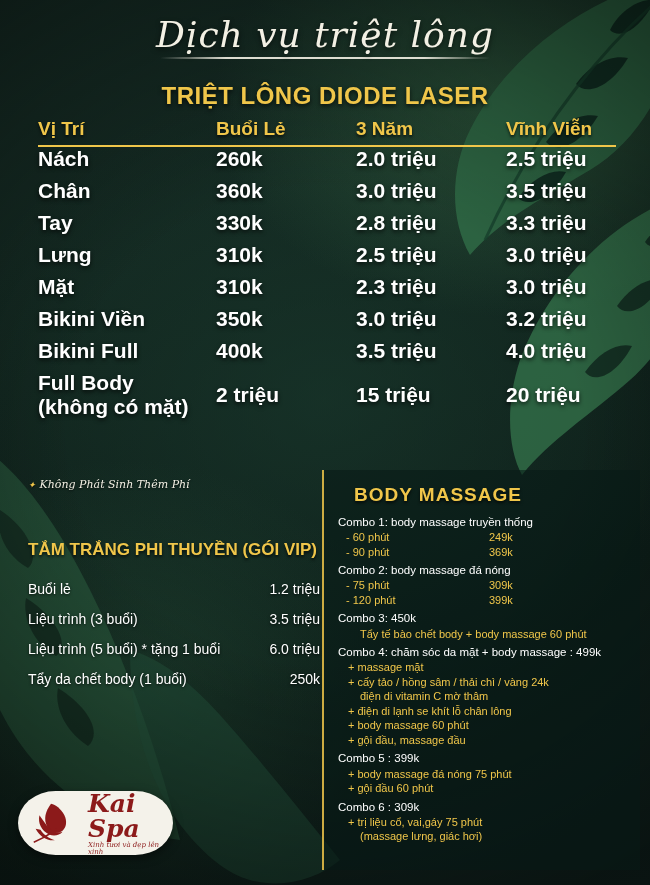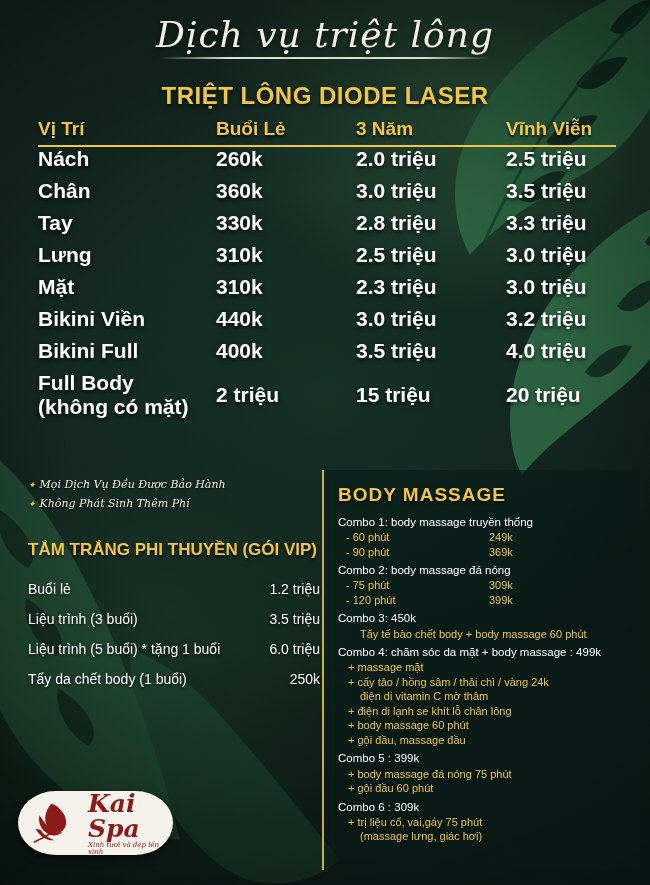--- a/index.html
+++ b/index.html
@@ -170,21 +170,21 @@
     background: rgba(8,26,21,0.55);
     border-left: 2px solid rgba(240,198,74,0.85);
     box-sizing: border-box;
     padding: 12px 10px 8px 14px;
     z-index: 5;
     color: #f6f2e6;
     font-size: 11px;
     line-height: 1.32;
   }
   .massage h2 {
-    margin: 0 0 8px 0;
+    margin: 0 0 8px 16px;
     font-size: 19px;
     font-weight: bold;
     color: #f0c64a;
     letter-spacing: 1px;
     text-shadow: 0 2px 3px rgba(0,0,0,0.7);
   }
   .combo { margin-bottom: 2px; }
   .combo-head {
     color: #ffffff;
     font-size: 11.5px;
@@ -345,21 +345,21 @@
           <td class="c3">3.0 triệu</td>
         </tr>
         <tr>
           <td class="c0">Mặt</td>
           <td class="c1">310k</td>
           <td class="c2">2.3 triệu</td>
           <td class="c3">3.0 triệu</td>
         </tr>
         <tr>
           <td class="c0">Bikini Viền</td>
-          <td class="c1">440k</td>
+          <td class="c1">350k</td>
           <td class="c2">3.0 triệu</td>
           <td class="c3">3.2 triệu</td>
         </tr>
         <tr>
           <td class="c0">Bikini Full</td>
           <td class="c1">400k</td>
           <td class="c2">3.5 triệu</td>
           <td class="c3">4.0 triệu</td>
         </tr>
         <tr class="lastrow">
@@ -367,21 +367,20 @@
 (không có mặt)</td>
           <td class="c1">2 triệu</td>
           <td class="c2">15 triệu</td>
           <td class="c3">20 triệu</td>
         </tr>
       </tbody>
     </table>
   </div>
 
   <div class="notes">
-    <div>Mọi Dịch Vụ Đều Được Bảo Hành</div>
     <div>Không Phát Sinh Thêm Phí</div>
   </div>
 
   <div class="vip-block">
     <div class="vip-title">TẮM TRẮNG PHI THUYỀN (GÓI VIP)</div>
     <div class="vip-row">
       <span class="lbl">Buổi lẻ</span>
       <span class="val">1.2 triệu</span>
     </div>
     <div class="vip-row">

